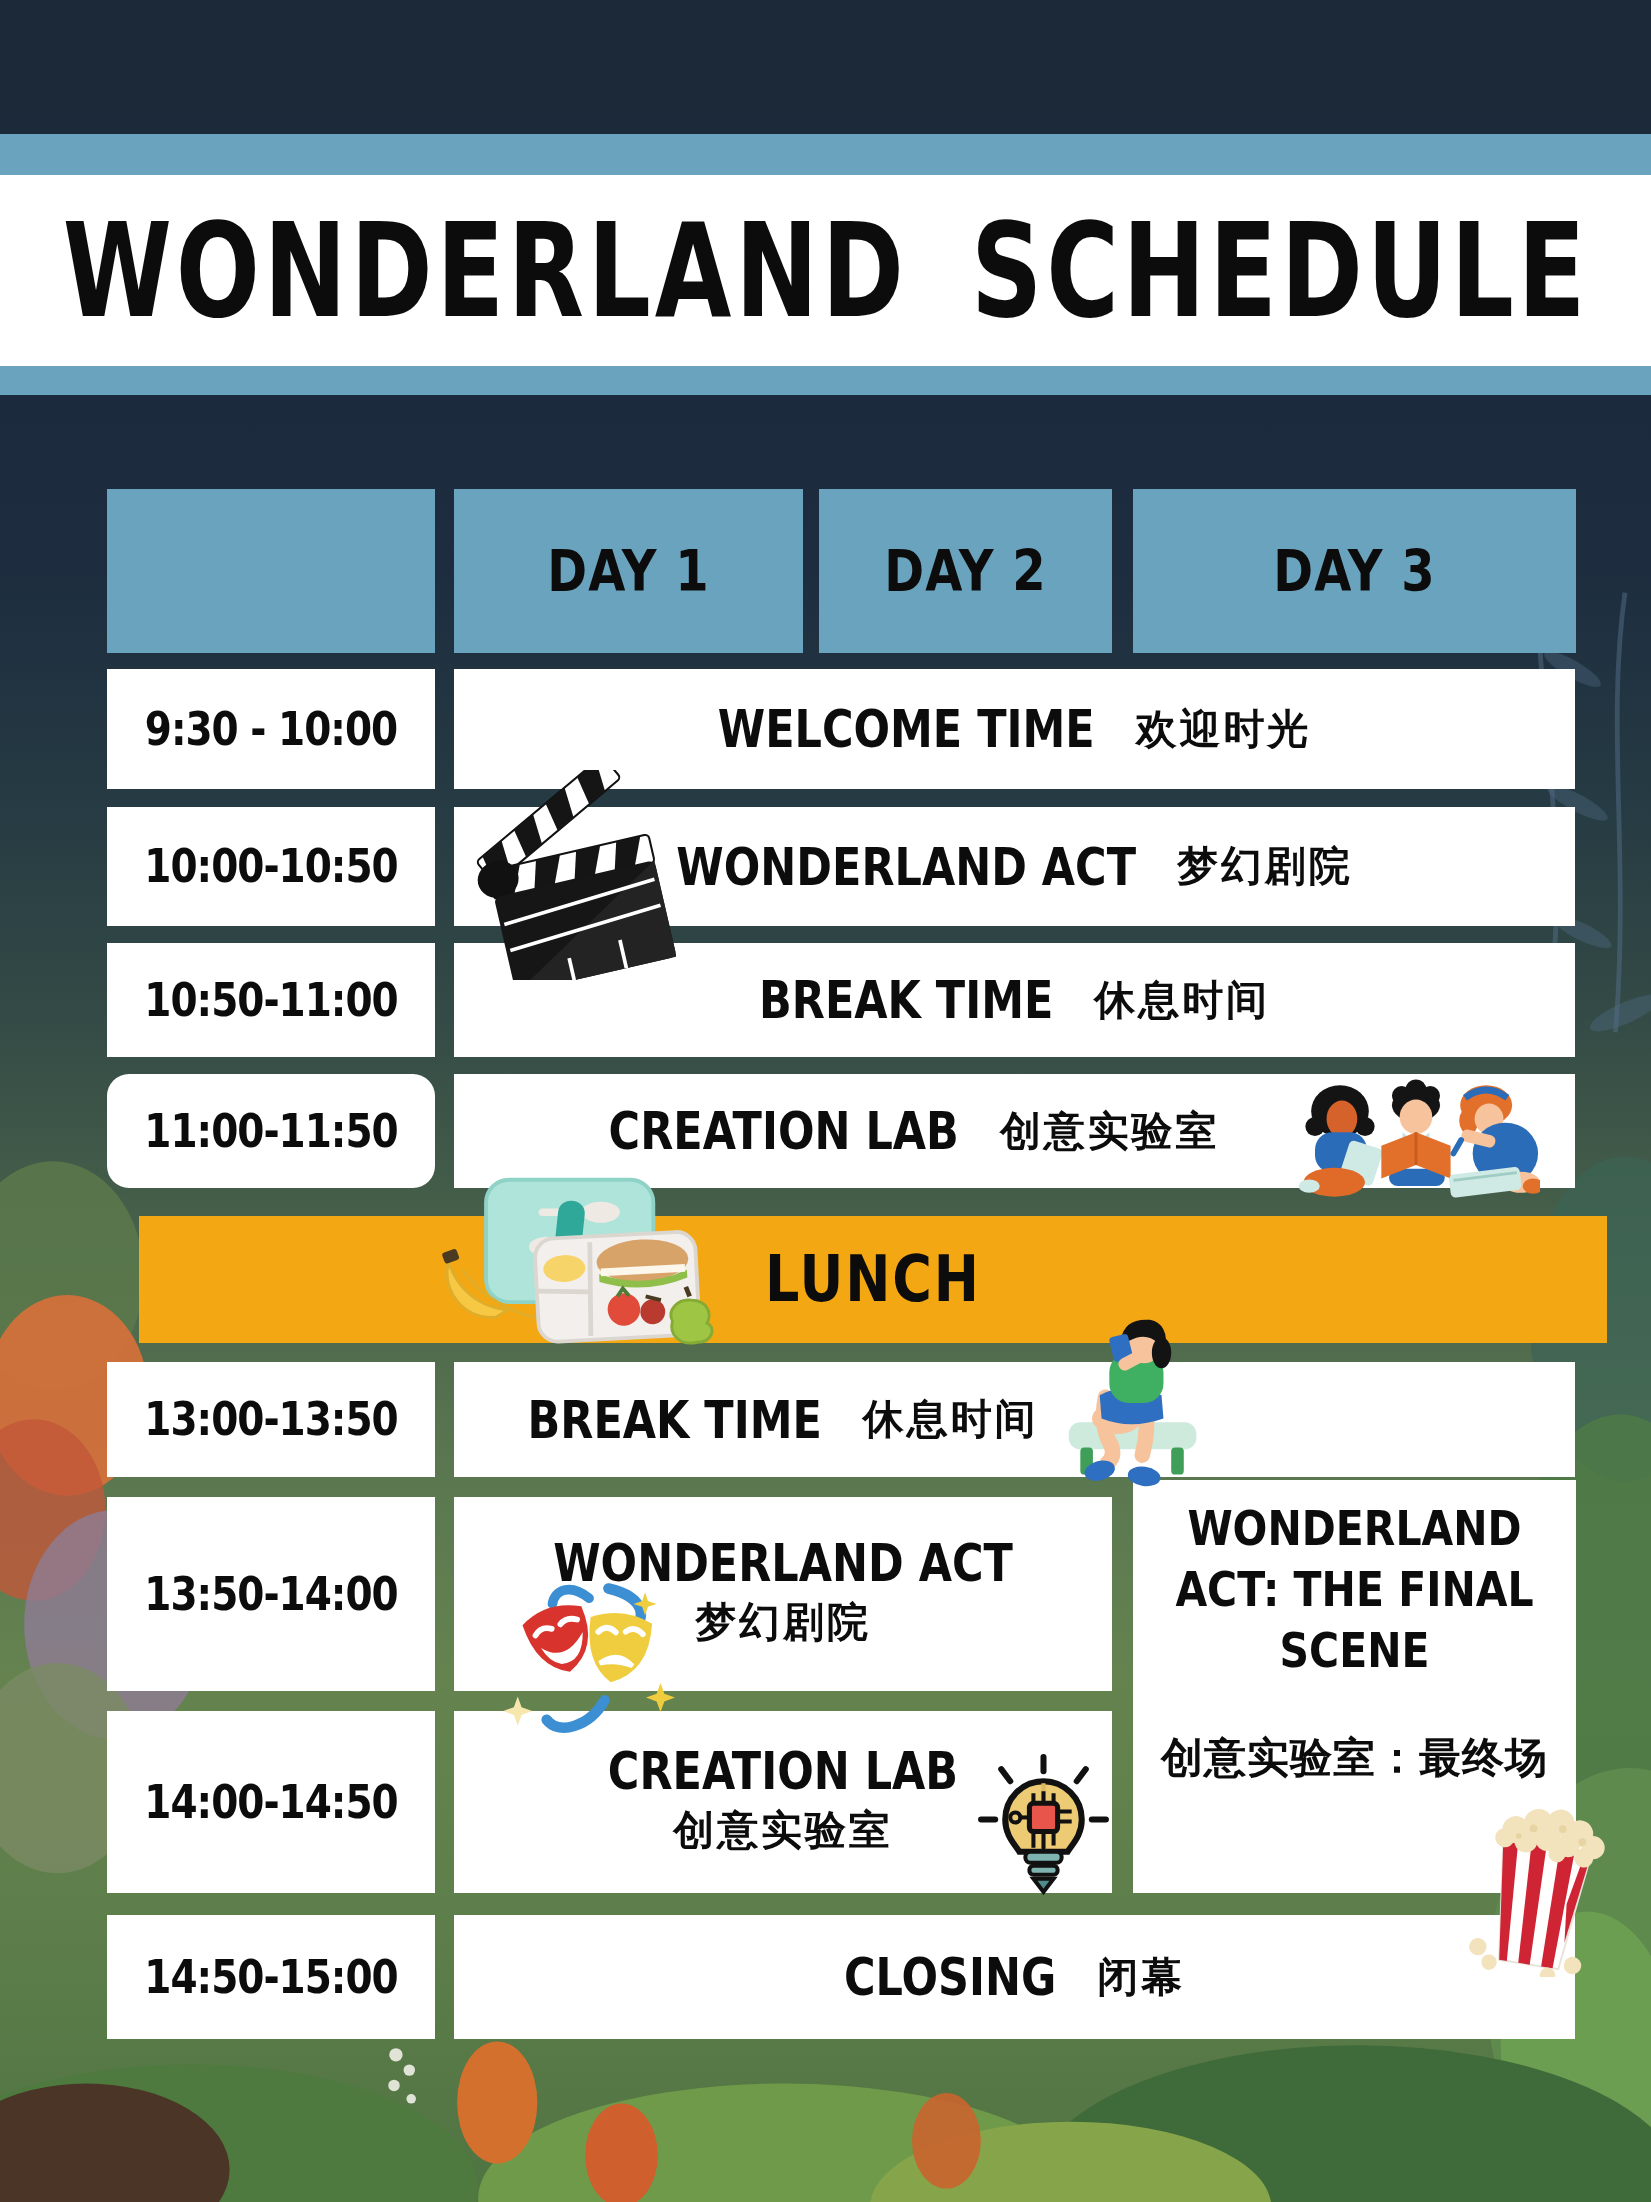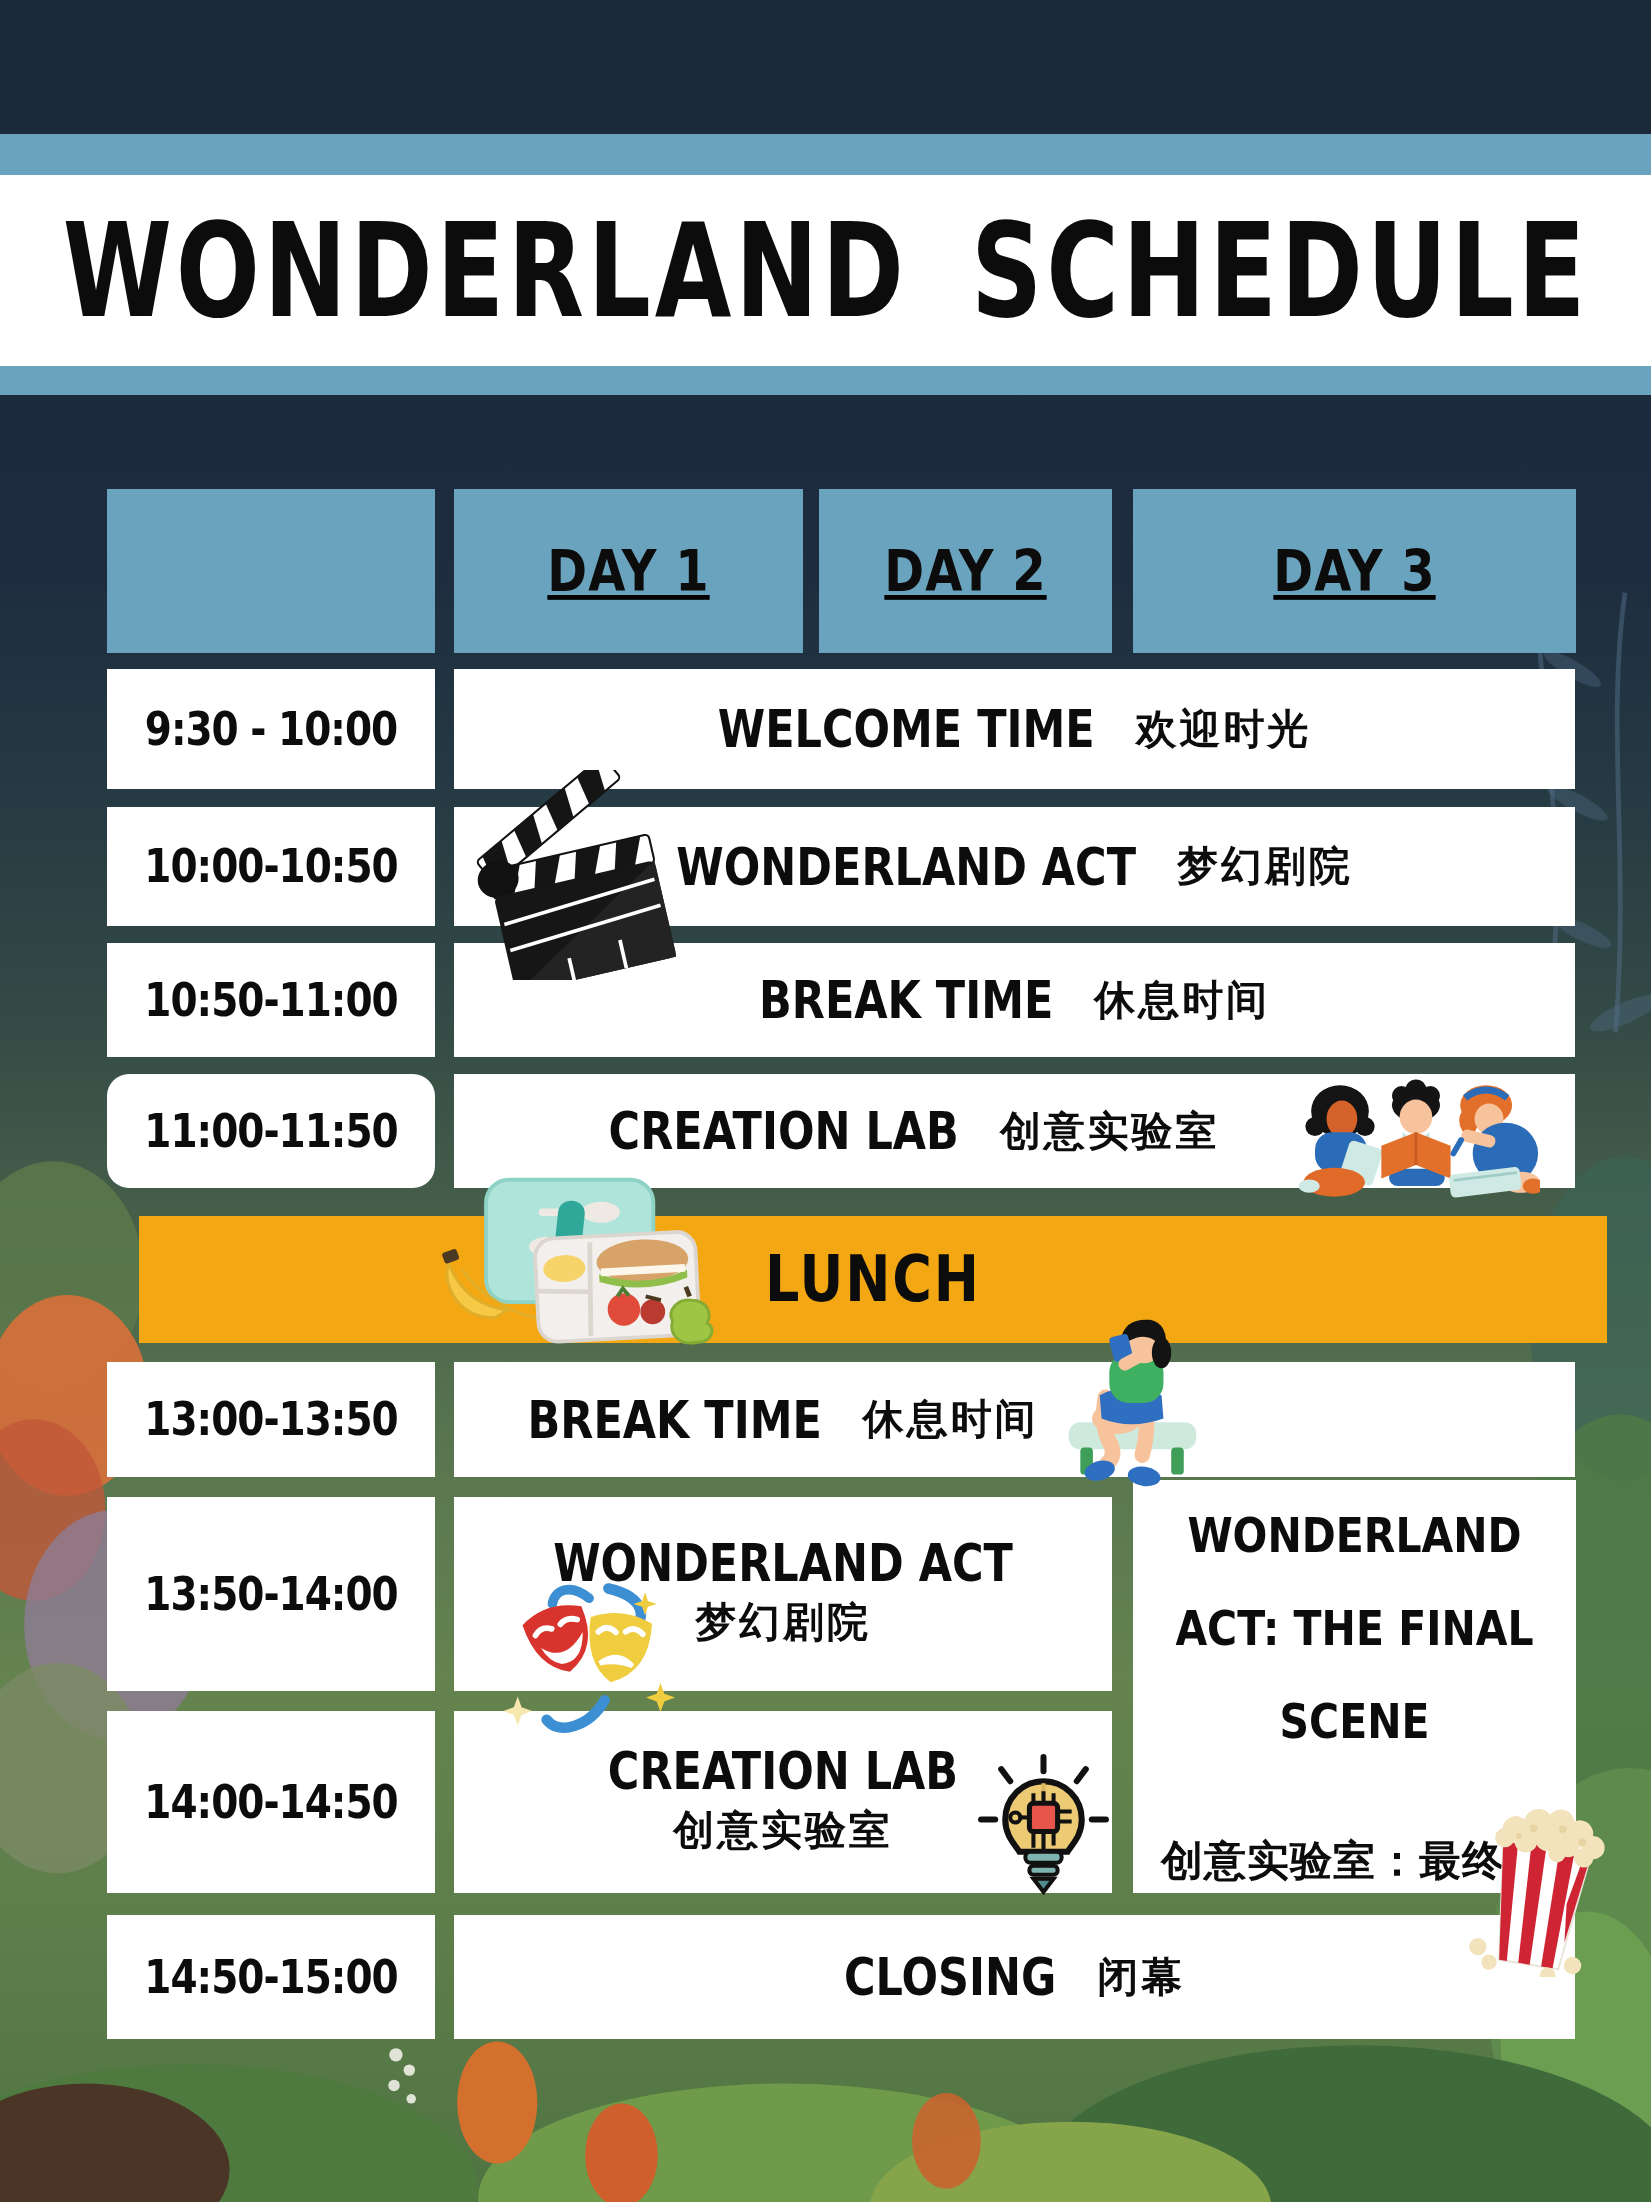--- a/index.html
+++ b/index.html
@@ -15,21 +15,21 @@
   
   .accent-bar{position:absolute;left:0;width:1652px;background:#6aa3bd;}
   .bar-top{top:134px;height:41px;}
   .bar-bottom{top:366px;height:29px;}
   .title-banner{position:absolute;left:0;top:175px;width:1652px;height:191px;background:#ffffff;
     display:flex;align-items:center;justify-content:center;}
   .page-title{font-size:99px;font-weight:bold;color:#0c0c0c;letter-spacing:3.8px;word-spacing:25px;
     display:inline-block;transform:scaleY(1.32);white-space:nowrap;}
   
   .cell{position:absolute;background:#ffffff;z-index:2;display:flex;align-items:center;justify-content:center;}
-  .hcell{background:#6aa3bd;text-decoration:underline;}
+  .hcell{background:#6aa3bd;}
   .hdr-label{font-size:48px;font-weight:bold;color:#0c0c0c;display:inline-block;transform:scaleY(1.2);letter-spacing:1px;}
   .time-label{font-size:39px;font-weight:bold;color:#0c0c0c;display:inline-block;transform:scaleY(1.18);letter-spacing:-1px;white-space:nowrap;}
   .event-line{display:flex;align-items:center;gap:41px;white-space:nowrap;}
   .en{font-size:43px;font-weight:bold;color:#0c0c0c;display:inline-block;transform:scaleY(1.18);letter-spacing:0px;}
   .zh{font-size:41px;font-weight:600;color:#0c0c0c;letter-spacing:2.9px;font-family:Liberation Serif, serif;}
   
   .h0{left:107px;top:489px;width:328px;height:164px;}
   .h1{left:454px;top:489px;width:349px;height:164px;}
   .h2{left:819px;top:489px;width:293px;height:164px;}
   .h3{left:1133px;top:489px;width:443px;height:164px;}
@@ -47,21 +47,21 @@
   .e4{top:1362px;height:115px;}
   .e5{top:1497px;height:194px;flex-direction:column;gap:7.6px;}
   .e6{top:1711px;height:182px;flex-direction:column;gap:7.6px;}
   .e7{top:1915px;height:124px;}
   .inner-center{width:658px;display:flex;align-items:center;justify-content:center;}
   
   .lunch-bar{position:absolute;left:107px;top:1216px;width:1468px;height:127px;background:#f3a712;z-index:2;
     display:flex;align-items:center;justify-content:center;margin-left:32px;}
   .lunch-label{font-size:54px;font-weight:bold;color:#0c0c0c;display:inline-block;transform:scaleY(1.18);letter-spacing:1.9px;}
   
-  .finale{left:1133px;top:1480px;width:443px;height:413px;flex-direction:column;justify-content:flex-start;padding-top:26px;box-sizing:border-box;gap:32px;}
+  .finale{left:1133px;top:1480px;width:443px;height:413px;flex-direction:column;justify-content:flex-start;padding-top:19px;box-sizing:border-box;}
   .finale .en{font-size:41px;line-height:61px;}
   .finale-zh{margin-top:48px;font-size:42px;font-weight:600;color:#0c0c0c;letter-spacing:1px;white-space:nowrap;}
   
   .icon{position:absolute;z-index:3;}
   .ic-clapper{left:470px;top:770px;width:206px;height:210px;}
   .ic-kids{left:1290px;top:1076px;width:250px;height:126px;}
   .ic-lunchbox{left:404px;top:1174px;width:317px;height:174px;}
   .ic-bench{left:1061px;top:1310px;width:145px;height:184px;}
   .ic-masks{left:500px;top:1575px;width:184px;height:164px;}
   .ic-bulb{left:971px;top:1751px;width:145px;height:153px;}

